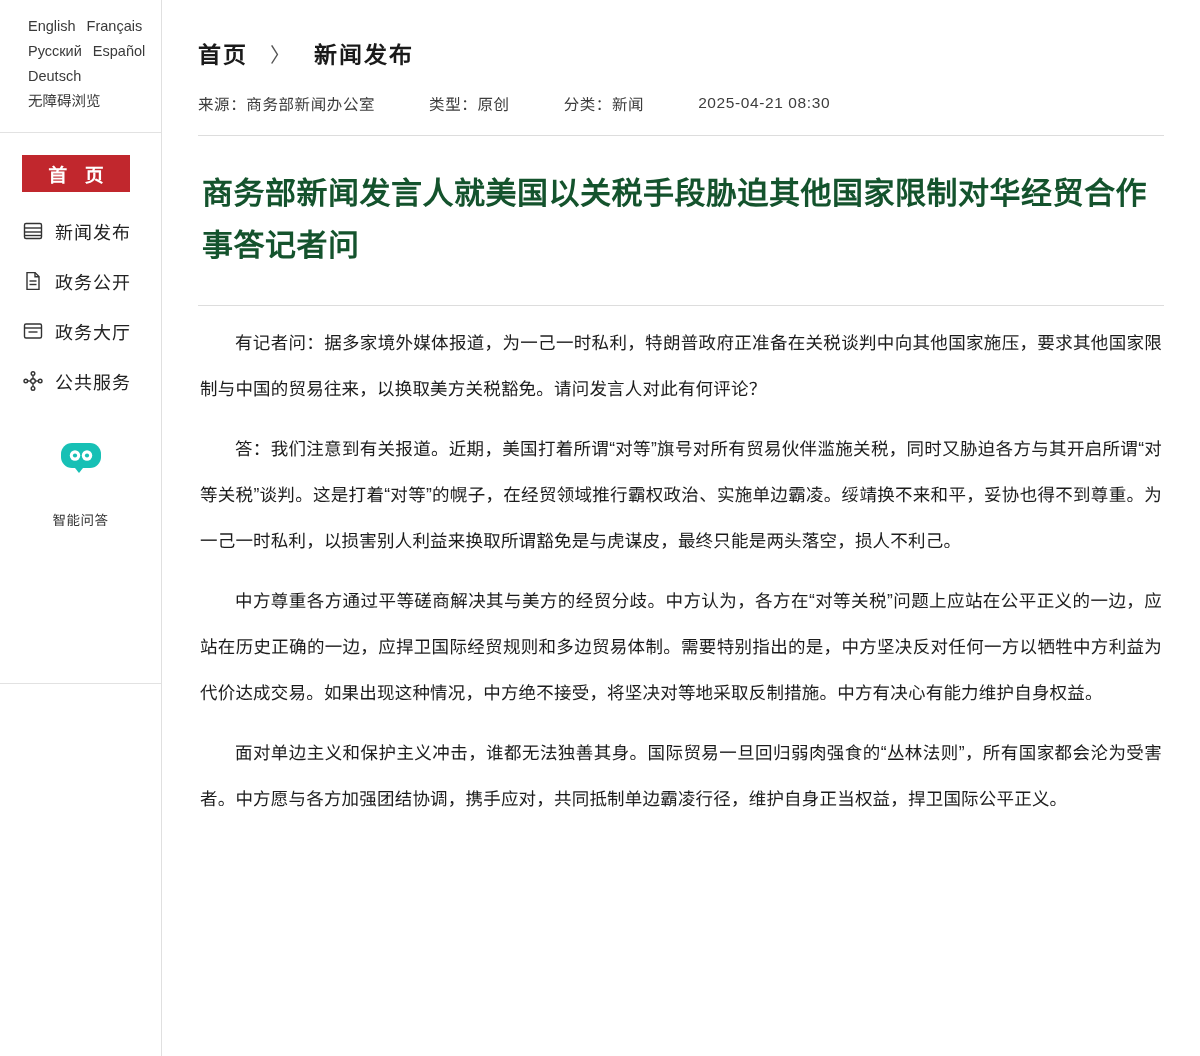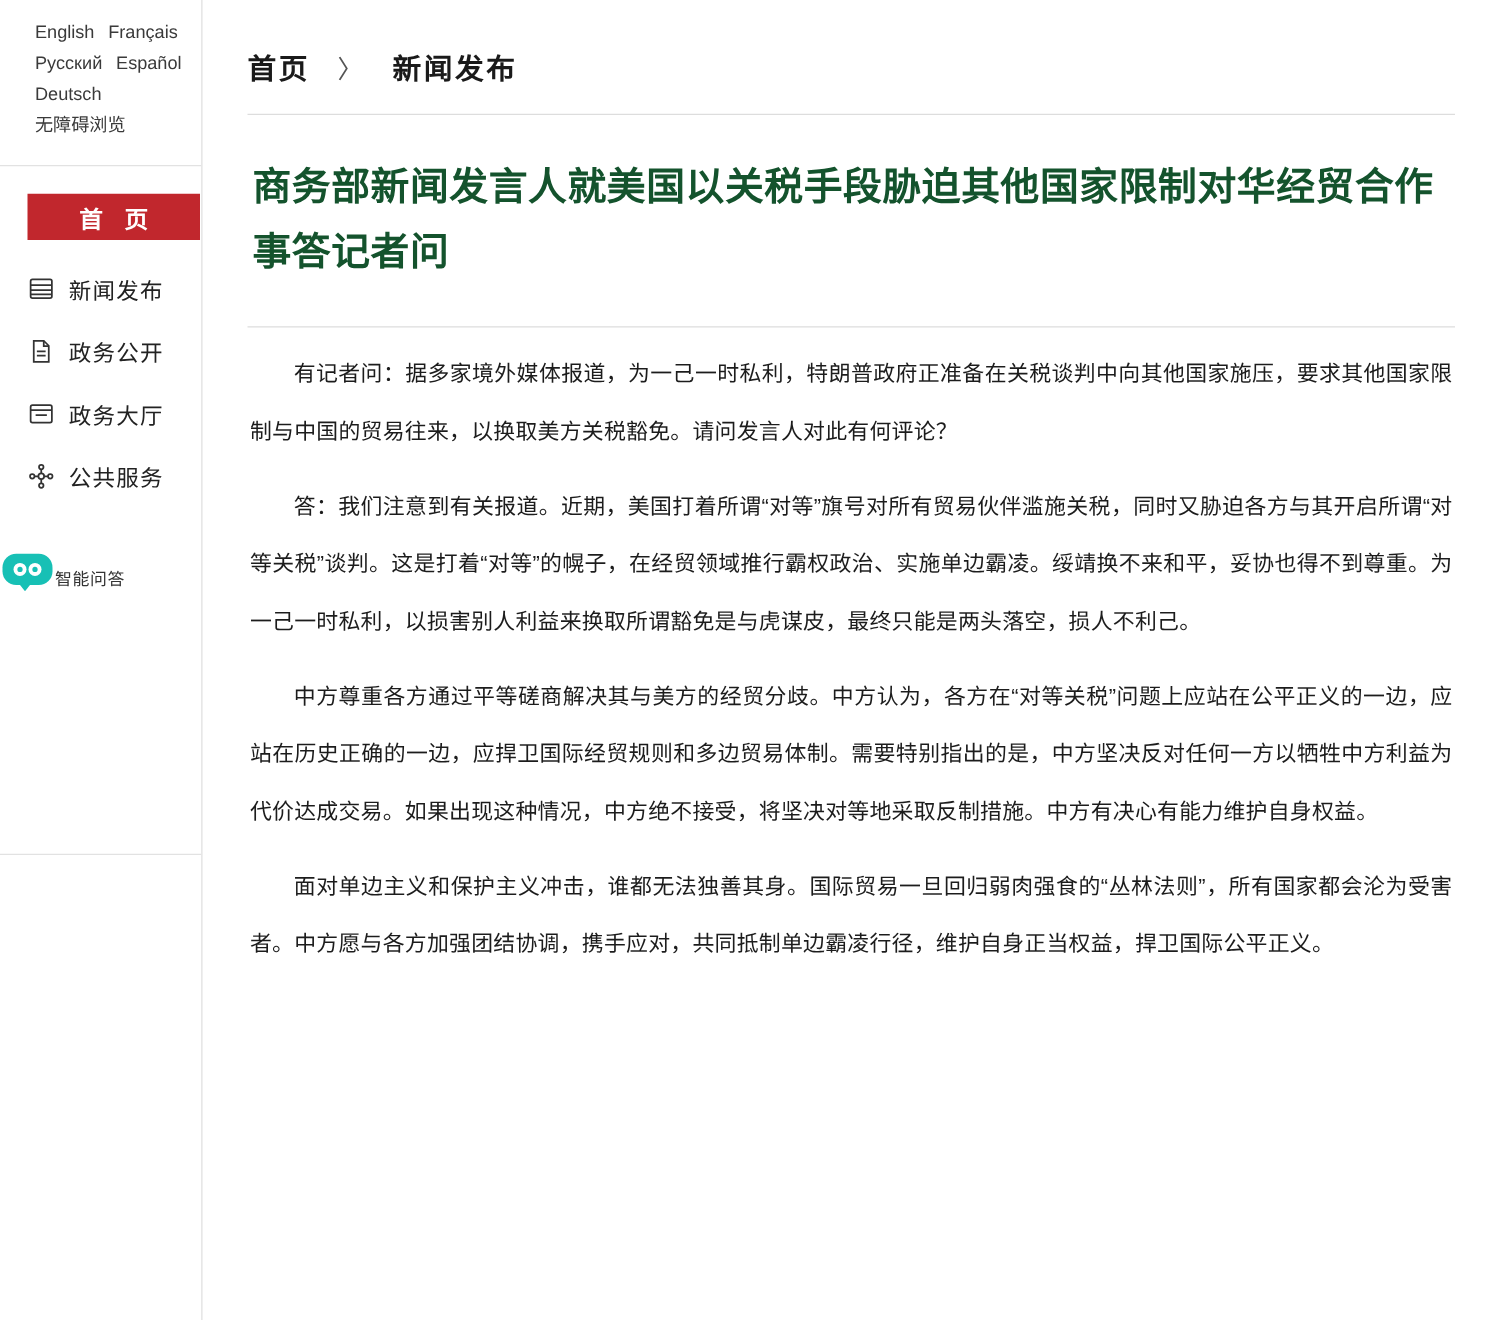--- a/index.html
+++ b/index.html
@@ -52,21 +52,21 @@
     background: #e2e2e2;
     margin: 8px 0 0 0;
     width: 100%;
   }
 
   .nav {
     padding-top: 22px;
   }
   .nav-home {
     margin: 0 0 14px 22px;
-    width: 138px;
+    width: 108px;
     height: 37px;
     background: #c1272d;
     color: #ffffff;
     font-size: 19px;
     font-weight: 700;
     letter-spacing: 6px;
     display: flex;
     align-items: center;
     justify-content: center;
     text-indent: 6px;
@@ -89,22 +89,24 @@
   .nav-label {
     font-size: 18px;
     color: #222222;
     letter-spacing: 1px;
     white-space: nowrap;
   }
 
   .assistant {
     margin-top: 34px;
     display: flex;
-    align-items: center;
-    cursor: pointer;
+    flex-direction: column;
+    align-items: center;
+    cursor: pointer;
+    gap: 26px;
   }
   .assistant-icon {
     width: 44px;
     height: 34px;
     display: block;
   }
   .assistant-label {
     margin-top: 9px;
     font-size: 13.5px;
     color: #333333;
@@ -297,20 +299,26 @@
   </div>
 
   <div class="main">
 
     <div class="breadcrumb">
       <span class="crumb">首页</span>
       <span class="crumb-sep">〉</span>
       <span class="crumb">新闻发布</span>
     </div>
 
+    <div class="meta-row">
+      <span class="meta-item">来源：商务部新闻办公室</span>
+      <span class="meta-item">类型：原创</span>
+      <span class="meta-item">分类：新闻</span>
+      <span class="meta-item">2025-04-21 08:30</span>
+    </div>
 
     <div class="meta-divider"></div>
 
     <h1 class="article-title">商务部新闻发言人就美国以关税手段胁迫其他国家限制对华经贸合作事答记者问</h1>
 
     <div class="title-divider"></div>
 
     <div class="article-body">
       <p class="para">有记者问：据多家境外媒体报道，为一己一时私利，特朗普政府正准备在关税谈判中向其他国家施压，要求其他国家限制与中国的贸易往来，以换取美方关税豁免。请问发言人对此有何评论？</p>
       <p class="para">答：我们注意到有关报道。近期，美国打着所谓“对等”旗号对所有贸易伙伴滥施关税，同时又胁迫各方与其开启所谓“对等关税”谈判。这是打着“对等”的幌子，在经贸领域推行霸权政治、实施单边霸凌。绥靖换不来和平，妥协也得不到尊重。为一己一时私利，以损害别人利益来换取所谓豁免是与虎谋皮，最终只能是两头落空，损人不利己。</p>

